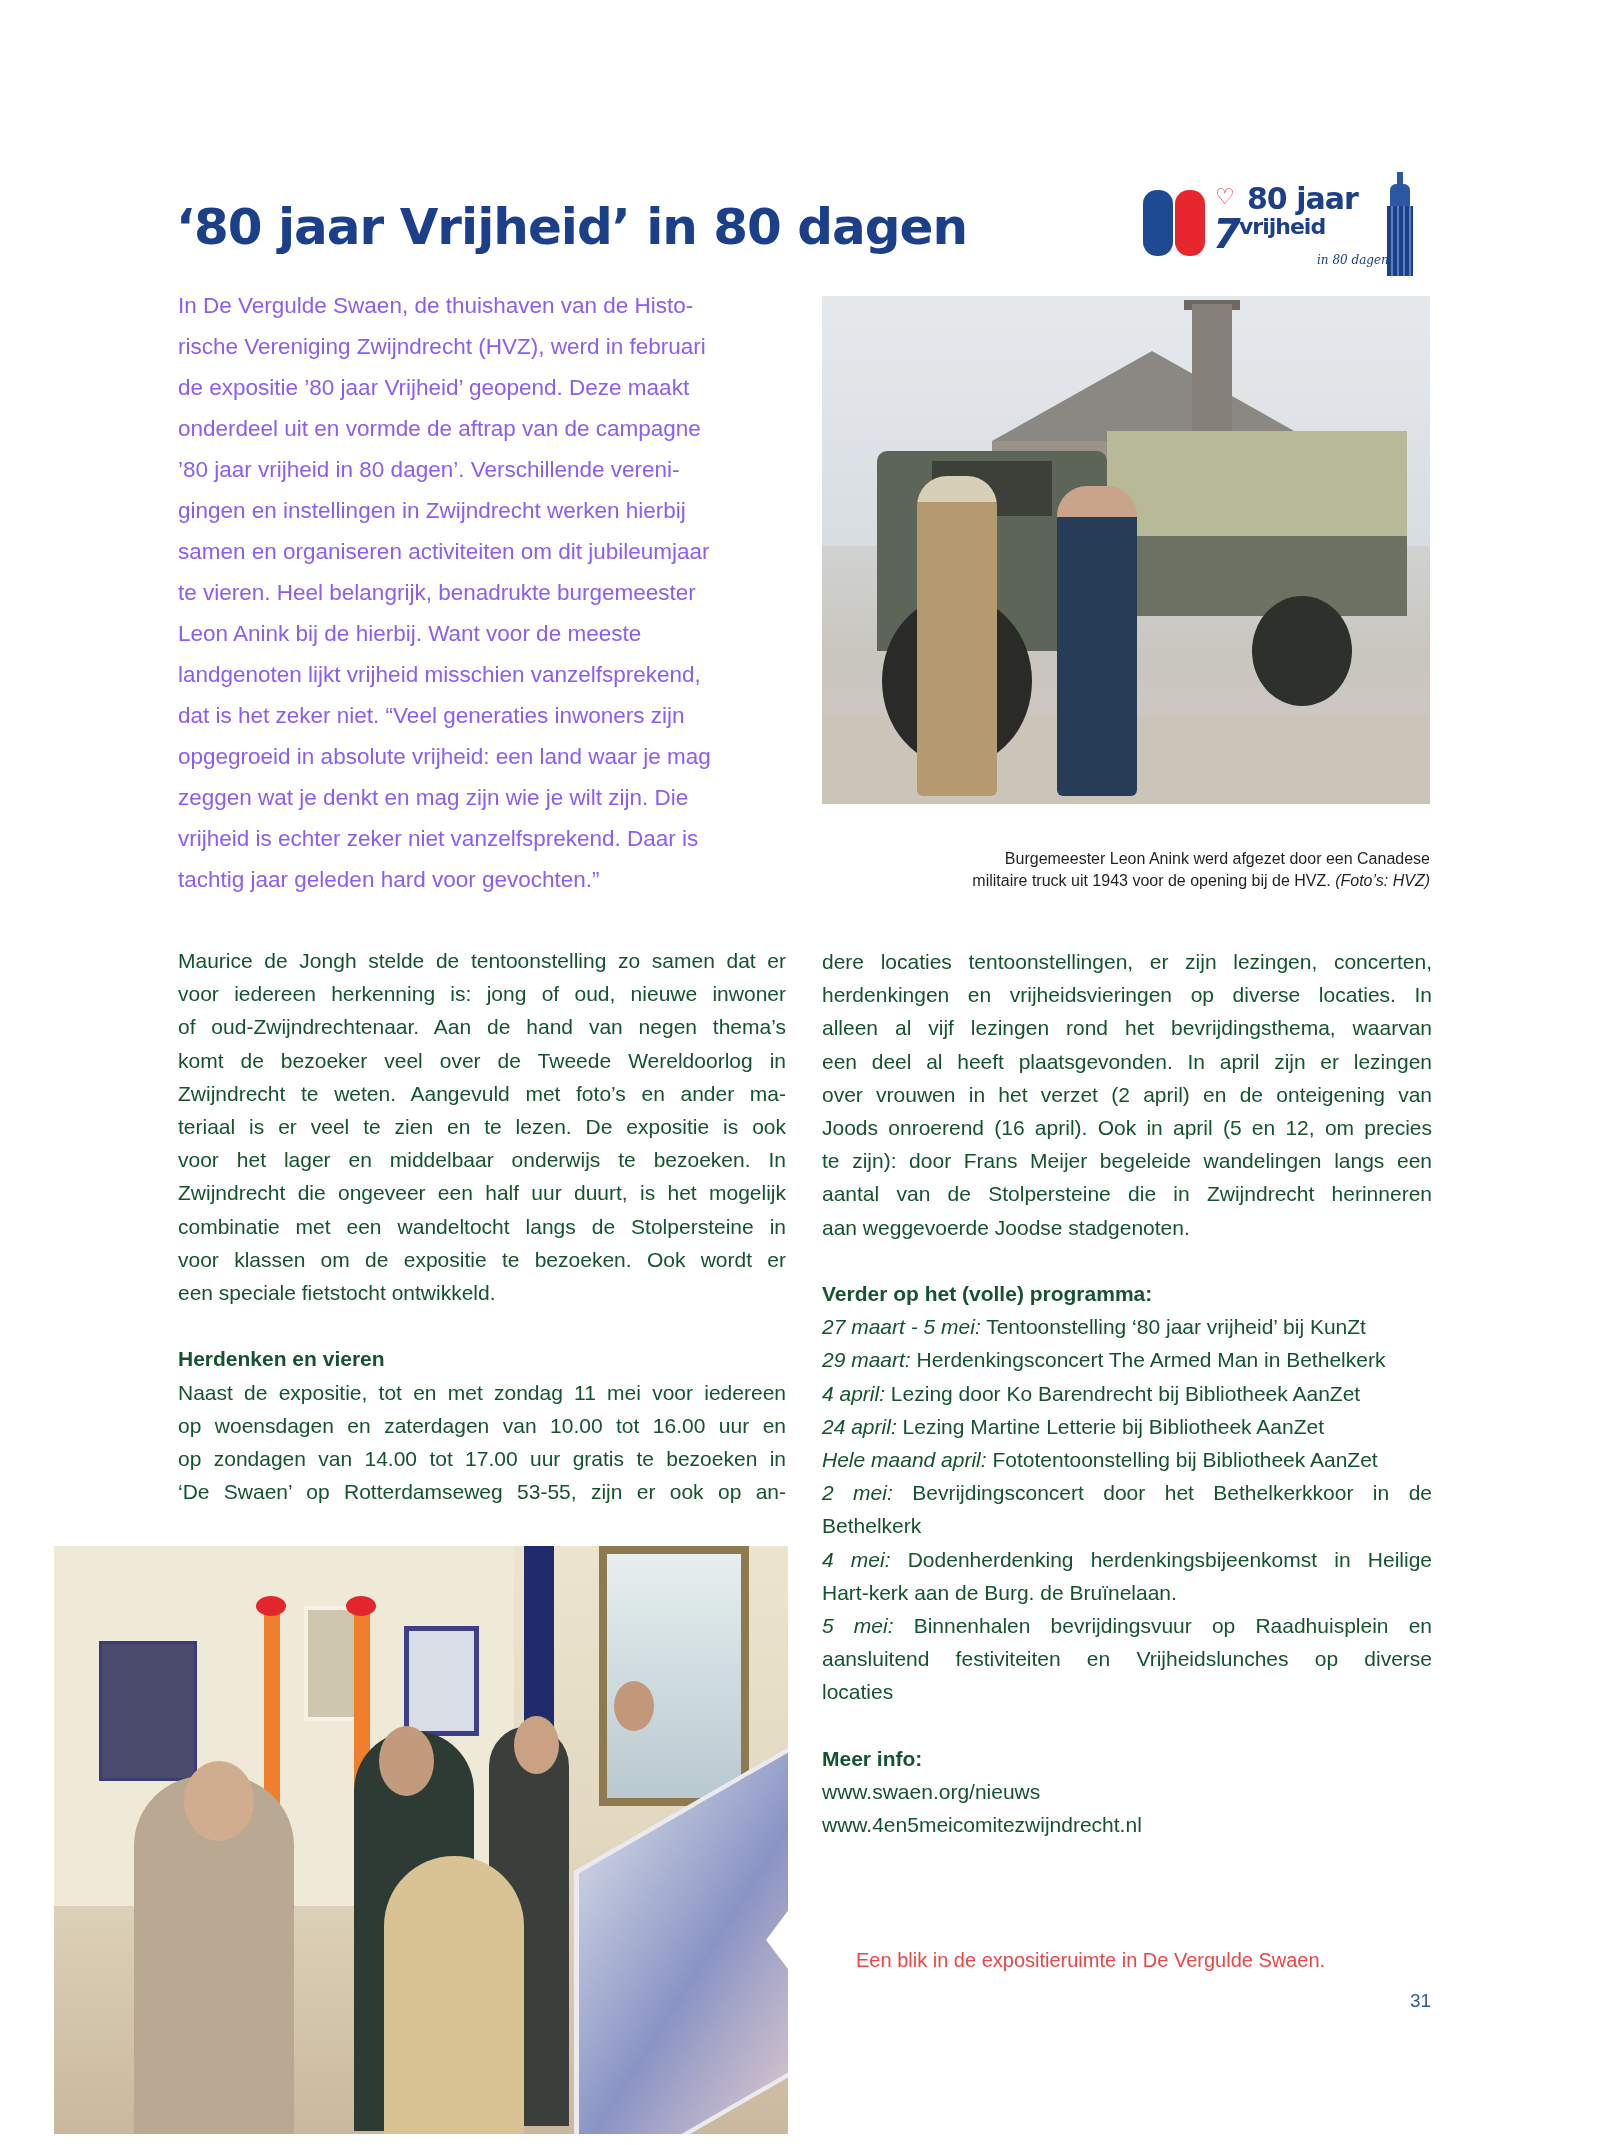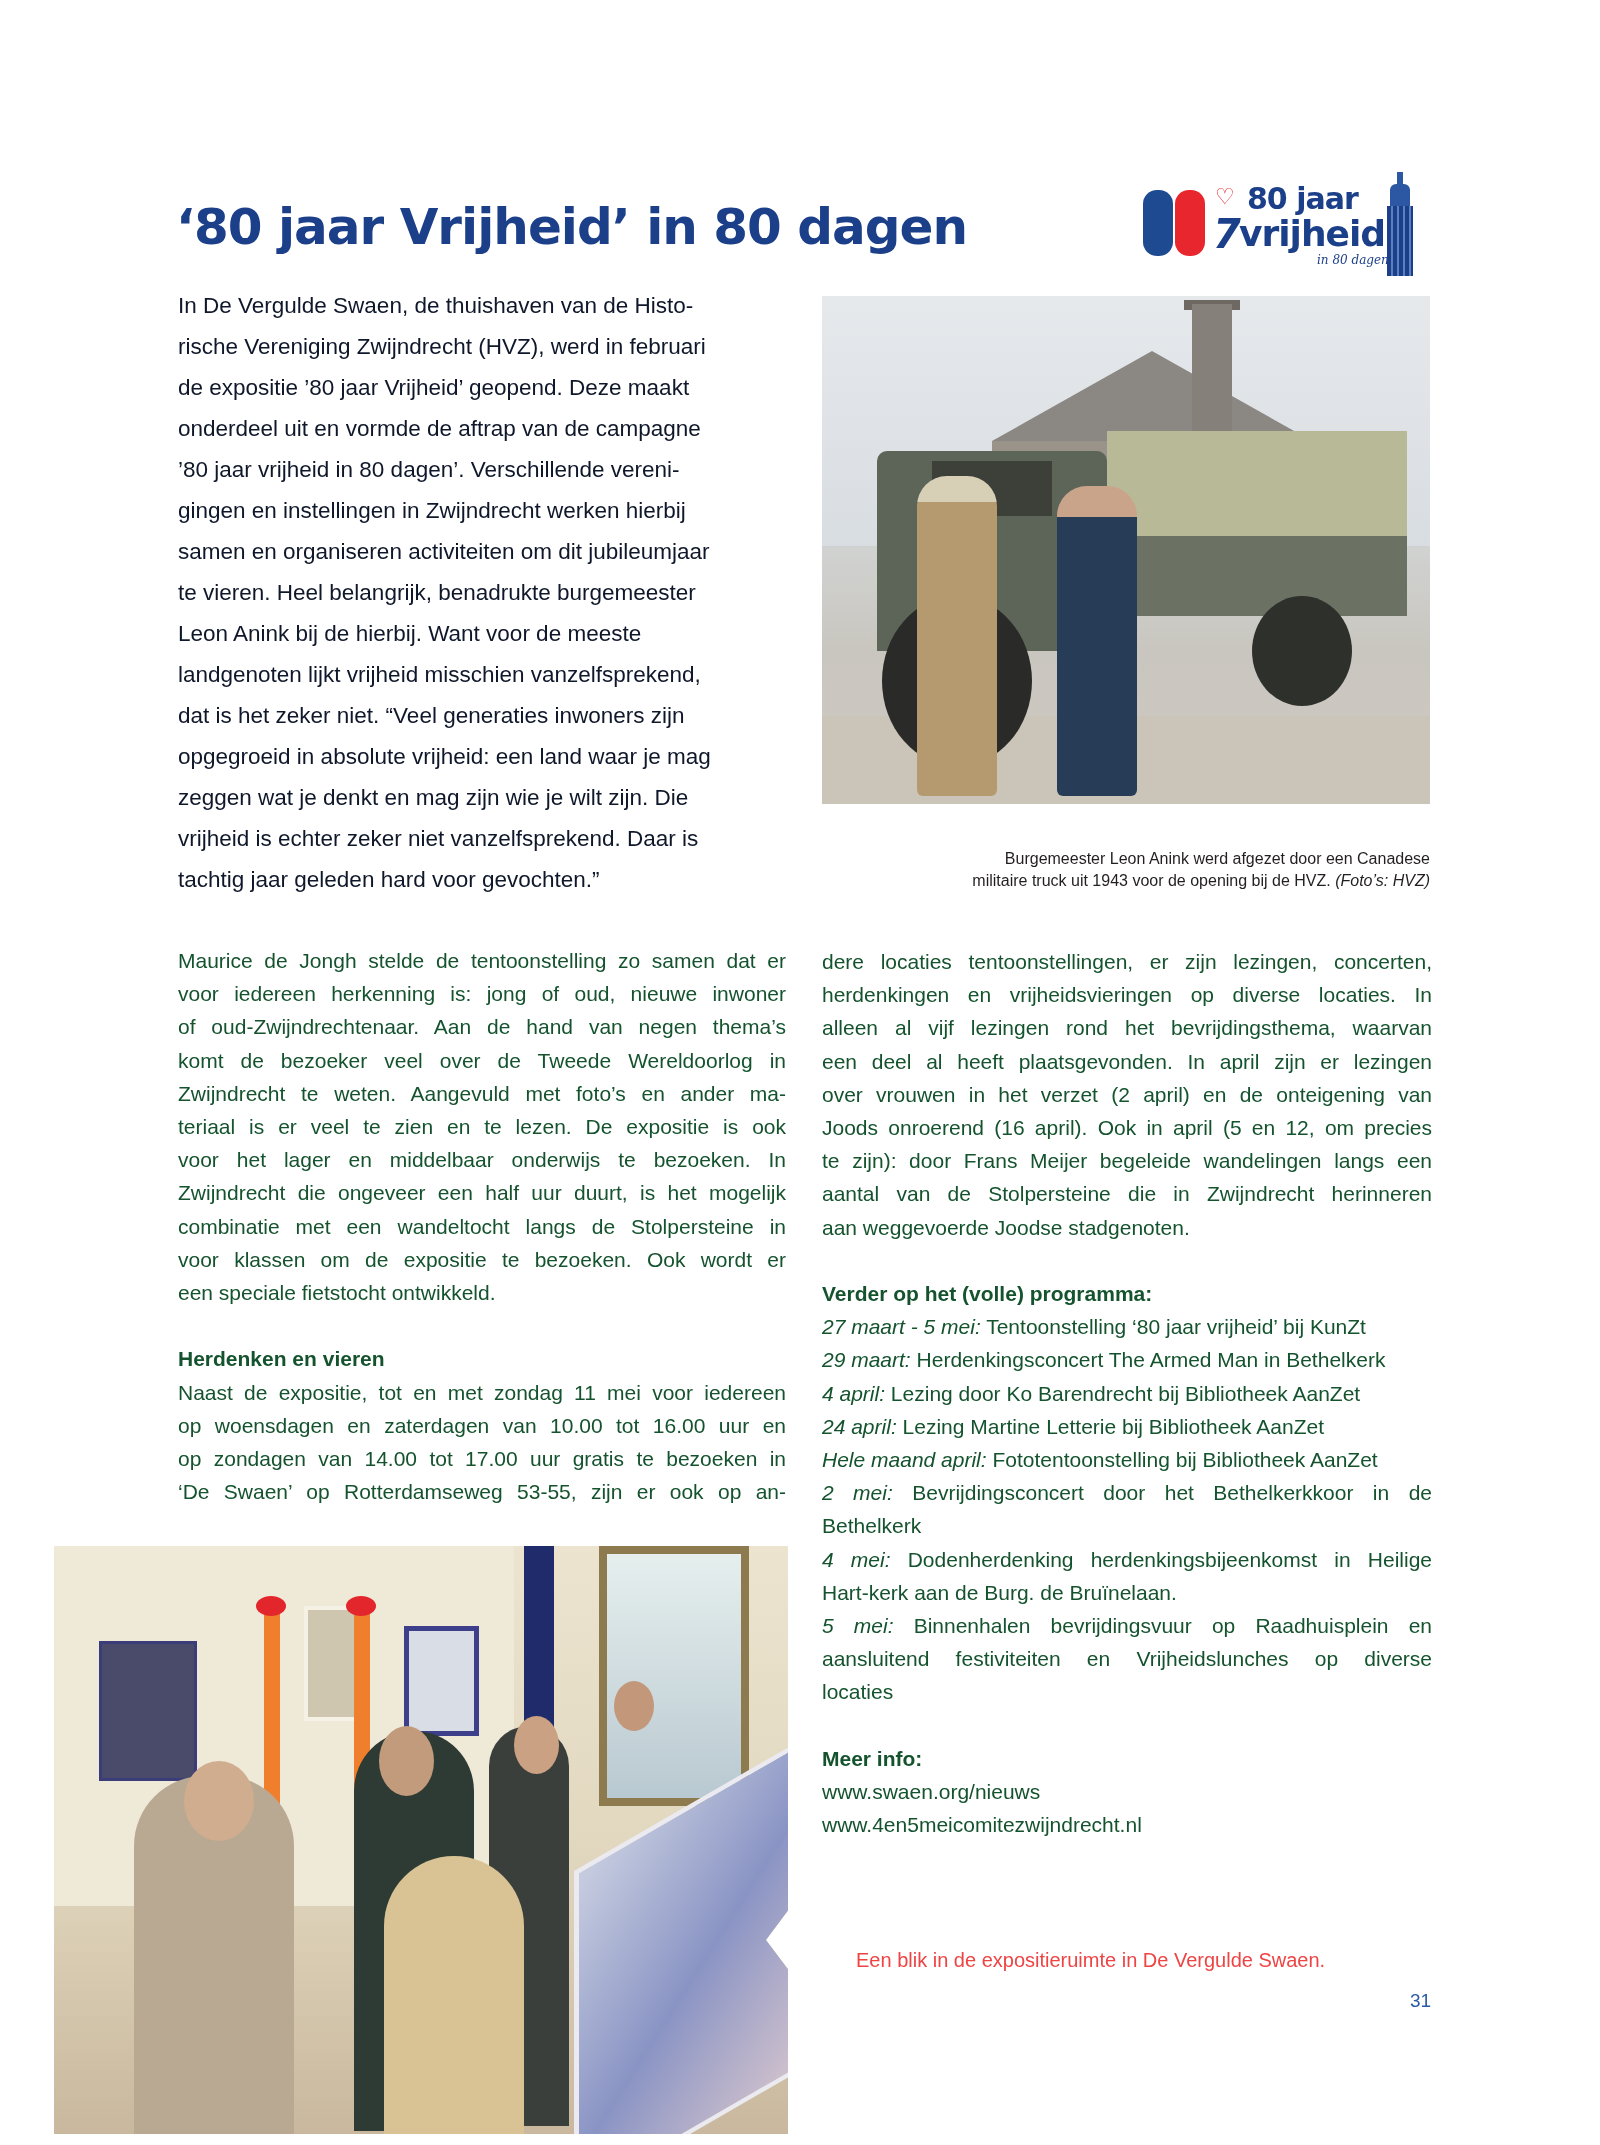--- a/index.html
+++ b/index.html
@@ -13,30 +13,30 @@
     white-space: nowrap;
   }
 
   
   .logo { position: absolute; left: 1135px; top: 158px; width: 300px; height: 125px; }
   .logo .b8 { position: absolute; left: 8px; top: 32px; width: 30px; height: 66px; background: #1e4a92; border-radius: 14px; }
   .logo .r8 { position: absolute; left: 40px; top: 32px; width: 30px; height: 66px; background: #e8262d; border-radius: 14px; }
   .logo .heart { position: absolute; left: 80px; top: 28px; font-size: 22px; color: #e8262d; line-height: 1; }
   .logo .seven { position: absolute; left: 78px; top: 56px; font-size: 40px; font-weight: bold; color: #1c3f8a; font-style: italic; line-height: 1; font-family: "DejaVu Sans", sans-serif; }
   .logo .l1 { position: absolute; left: 112px; top: 26px; font-family: "DejaVu Sans", sans-serif; font-weight: bold; font-size: 30px; color: #1c3f8a; line-height: 1; letter-spacing: -1px; }
-  .logo .l2 { position: absolute; left: 104px; top: 58px; font-family: "DejaVu Sans", sans-serif; font-weight: bold; font-size: 36px; color: #1c3f8a; line-height: 1; letter-spacing: -1px; }
+  .logo .l2 { position: absolute; left: 104px; top: 58px; font-family: "DejaVu Sans", sans-serif; font-weight: bold; font-size: 22px; color: #1c3f8a; line-height: 1; letter-spacing: -1px; }
   .logo .l3 { position: absolute; left: 150px; top: 96px; font-family: "DejaVu Serif", serif; font-style: italic; font-size: 12px; color: #1c3f8a; line-height: 1; margin-left: 32px; }
   .logo .tower { position: absolute; left: 252px; top: 14px; width: 26px; height: 104px; }
   .logo .tower .spire { position: absolute; left: 10px; top: 0; width: 6px; height: 14px; background: #2b57a3; }
   .logo .tower .top { position: absolute; left: 3px; top: 12px; width: 20px; height: 24px; background: #2b57a3; border-radius: 6px 6px 0 0; }
   .logo .tower .body { position: absolute; left: 0; top: 34px; width: 26px; height: 70px; background: repeating-linear-gradient(90deg, #1c3f8a 0 4px, #5c7fc2 4px 6px); }
 
   .intro {
     position: absolute; left: 178px; top: 285px; width: 608px;
-    font-size: 22.5px; line-height: 41px; color: #0f172a; font-weight: normal;
+    font-size: 22.5px; line-height: 41px; color: #8b5cf6; font-weight: normal;
   }
   .intro .line { display: block; white-space: nowrap; }
 
   .photo-truck {
     position: absolute; left: 822px; top: 296px; width: 608px; height: 508px; overflow: hidden;
     background: linear-gradient(180deg, #dfe3e6 0%, #d4d8da 40%, #c9c6bf 70%, #cfcac2 100%);
   }
   .photo-truck .sky { position: absolute; left: 0; top: 0; width: 100%; height: 250px; background: linear-gradient(180deg,#e6e9ec,#d8dde1); }
   .photo-truck .roof { position: absolute; left: 170px; top: 55px; width: 0; height: 0; border-left: 160px solid transparent; border-right: 160px solid transparent; border-bottom: 90px solid #8b8782; }
   .photo-truck .house { position: absolute; left: 170px; top: 145px; width: 330px; height: 80px; background: #9a938a; }

